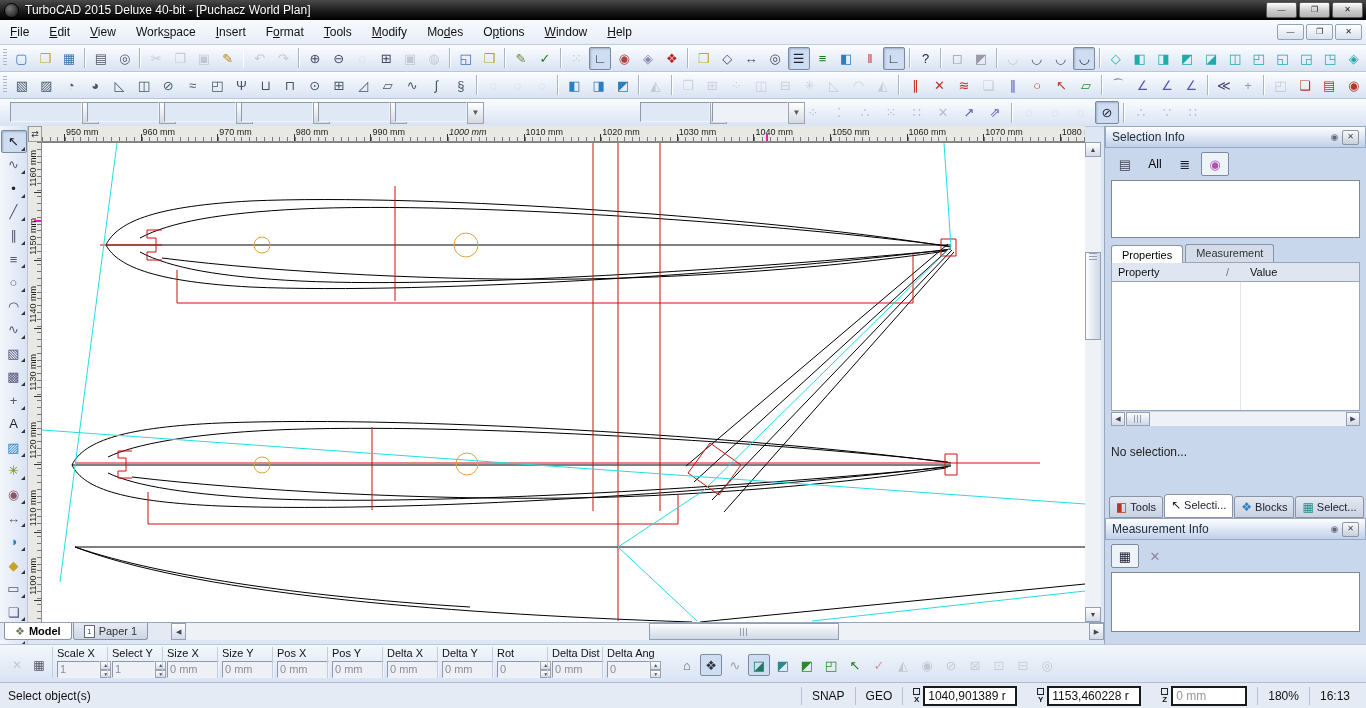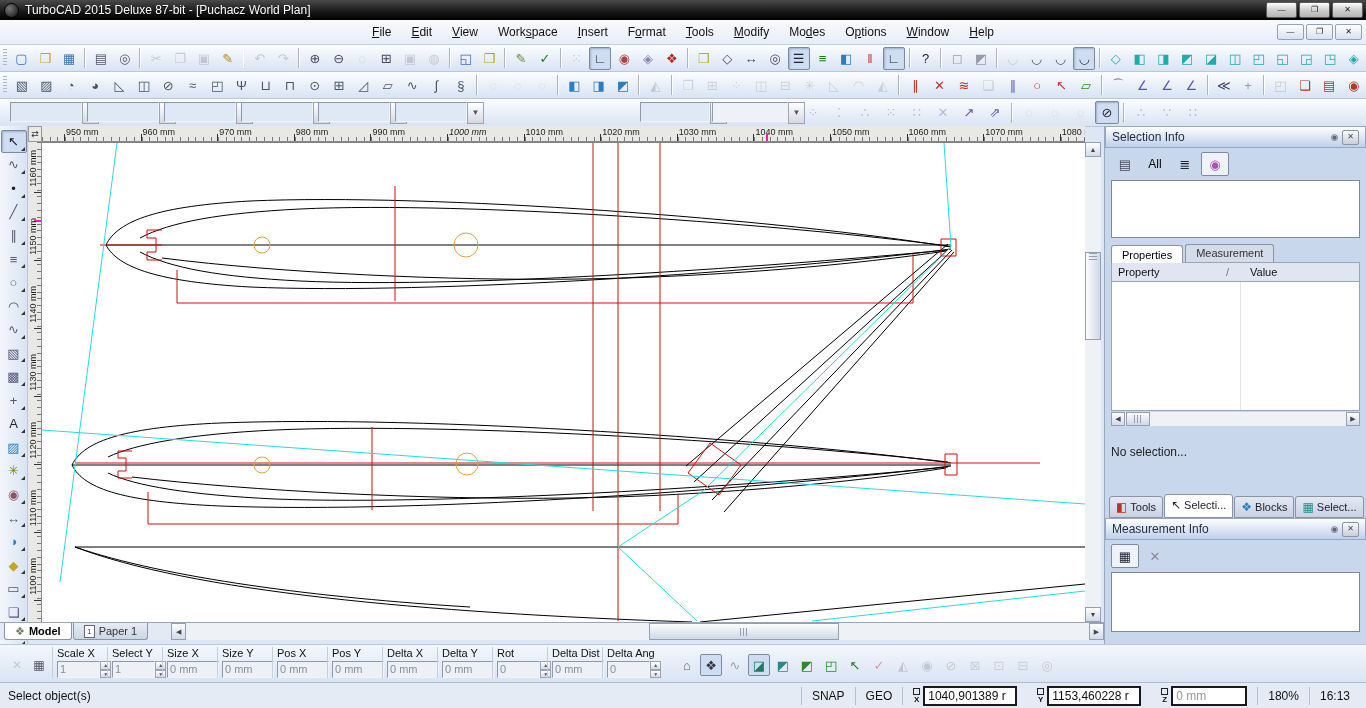--- a/index.html
+++ b/index.html
@@ -10,21 +10,21 @@
   #titlebar{position:absolute;left:0;top:0;width:1366px;height:20px;
     background:linear-gradient(#4a4a4a,#171717 60%,#000);color:#fff;display:flex;align-items:center;}
   #titlebar .appicon{width:13px;height:13px;border-radius:50%;margin:0 6px 0 4px;
     background:radial-gradient(circle at 35% 35%,#777,#111);border:1px solid #000;}
   #titlebar .title{font-size:12px;text-shadow:0 1px 1px #000;}
   .winbtns{position:absolute;right:3px;top:2px;display:flex;gap:2px;}
   .winbtn{width:29px;height:14px;background:linear-gradient(#fdfdfd,#cfcfcf 50%,#b4b4b4);
     border:1px solid #5a5a5a;border-radius:2px;font-size:8px;line-height:13px;text-align:center;color:#222;}
   
   #menubar{position:absolute;left:0;top:20px;width:1366px;height:24px;
-    background:linear-gradient(#f8fafd,#e7eef8);border-bottom:1px solid #c2cde0;display:flex;align-items:center;justify-content:center;}
+    background:linear-gradient(#f8fafd,#e7eef8);border-bottom:1px solid #c2cde0;display:flex;align-items:center;}
   .menuitem{padding:3px 10px;font-size:12px;}
   .menuitem u{text-decoration:underline;}
   .mdibtns{position:absolute;right:4px;top:24px;display:flex;gap:2px;}
   .mdibtn{width:25px;height:14px;background:linear-gradient(#fff,#d8e1ee);
     border:1px solid #8fa3c0;border-radius:2px;font-size:8px;line-height:13px;text-align:center;color:#223;}
   
   .tbrow{position:absolute;left:0;width:1366px;display:flex;align-items:center;
     background:linear-gradient(#fbfdff,#d9e3f3);border-bottom:1px solid #b9c6dc;}
   #tb1{top:45px;height:26px;} #tb2{top:72px;height:26px;} #tb3{top:99px;height:27px;}
   .handle{width:4px;height:18px;margin:0 3px;
@@ -153,21 +153,21 @@
     padding:0 3px;font-size:12px;white-space:nowrap;overflow:hidden;}
   .coordbox.dim{color:#999;}
 </style>
 </head>
 <body>
 
 <div id="app">
 
   <div id="titlebar">
     <span class="appicon"></span>
-    <span class="title">TurboCAD 2015 Deluxe 87-bit - [Puchacz World Plan]</span>
+    <span class="title">TurboCAD 2015 Deluxe 40-bit - [Puchacz World Plan]</span>
     <span class="winbtns">
       <span class="winbtn">—</span>
       <span class="winbtn">❐</span>
       <span class="winbtn">✕</span>
     </span>
   </div>
 
   <div id="menubar">
       <div class="menuitem"><u>F</u>ile</div>
       <div class="menuitem"><u>E</u>dit</div>

